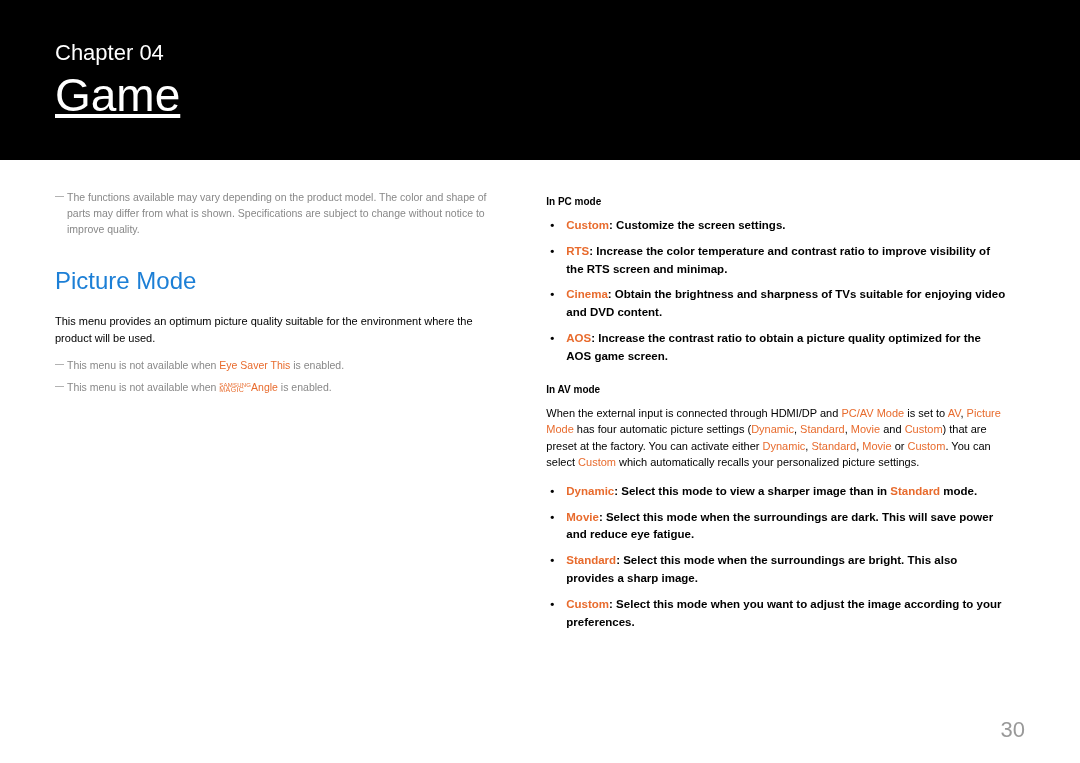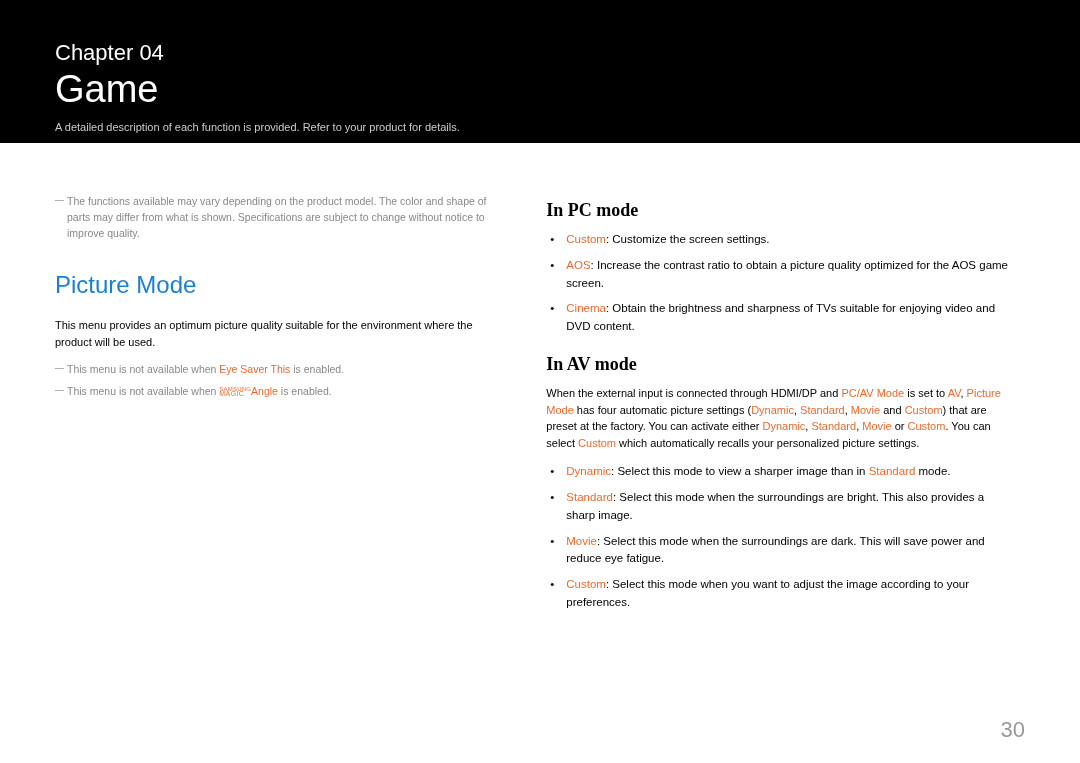--- a/index.html
+++ b/index.html
@@ -8,41 +8,41 @@
     height: 763px;
     font-family: Arial, Helvetica, sans-serif;
     color: #000;
     background: #fff;
     position: relative;
   }
   .header-black {
     background: #000;
     color: #fff;
     padding: 40px 55px 20px 55px;
-    height: 143px;
+    height: 160px;
   }
   .chapter-num {
     font-size: 22px;
     font-weight: 400;
     margin-bottom: 2px;
   }
   .chapter-title {
-    font-size: 38px;
+    font-size: 46px;
     font-weight: 400;
     margin-bottom: 10px;
+    text-decoration: underline;
   }
   .chapter-sub {
     font-size: 11px;
     color: #ccc;
   }
   .content {
     display: flex;
     padding: 30px 72px 0 55px;
     gap: 44px;
-    margin-top: 21px;
   }
   .col-left {
     width: 465px;
   }
   .col-right {
     width: 480px;
   }
   .dash-note {
     font-size: 10.5px;
     color: #888;
@@ -65,30 +65,30 @@
     font-weight: 400;
     margin-top: 30px;
     margin-bottom: 18px;
   }
   .body-text {
     font-size: 11px;
     line-height: 1.5;
     margin-bottom: 12px;
   }
   .sub-heading {
-    font-size: 18px;
+    font-size: 10px;
     font-weight: bold;
     margin-bottom: 10px;
     margin-top: 6px;
-    font-family: Liberation Serif, serif;
   }
   ul.bullet {
     list-style: none;
     padding-left: 16px;
     margin-bottom: 18px;
+    font-weight: bold;
   }
   ul.bullet li {
     position: relative;
     font-size: 11.5px;
     line-height: 1.55;
     margin-bottom: 8px;
     padding-left: 4px;
   }
   ul.bullet li::before {
     content: "•";
@@ -116,21 +116,20 @@
     color: #999;
     margin-top: 26px;
   }
 </style>
 </head>
 <body>
 
 <div class="header-black">
   <div class="chapter-num">Chapter 04</div>
   <div class="chapter-title">Game</div>
-  <div class="chapter-sub">A detailed description of each function is provided. Refer to your product for details.</div>
 </div>
 
 <div class="content">
 
   <div class="col-left">
     <div class="dash-note">The functions available may vary depending on the product model. The color and shape of parts may differ from what is shown. Specifications are subject to change without notice to improve quality.</div>
 
     <div class="section-title">Picture Mode</div>
 
     <div class="body-text">This menu provides an optimum picture quality suitable for the environment where the product will be used.</div>
@@ -140,31 +139,32 @@
     </div>
     <div class="dash-note">
       <span>This menu is not available when </span><span class="magic"><span class="magic-top">SAMSUNG</span><span class="magic-bot">MAGIC</span></span><span class="hl">Angle</span><span> is enabled.</span>
     </div>
   </div>
 
   <div class="col-right">
     <div class="sub-heading">In PC mode</div>
     <ul class="bullet">
       <li><span class="hl">Custom</span><span>: Customize the screen settings.</span></li>
+      <li><span class="hl">RTS</span><span>: Increase the color temperature and contrast ratio to improve visibility of the RTS screen and minimap.</span></li>
+      <li><span class="hl">Cinema</span><span>: Obtain the brightness and sharpness of TVs suitable for enjoying video and DVD content.</span></li>
       <li><span class="hl">AOS</span><span>: Increase the contrast ratio to obtain a picture quality optimized for the AOS game screen.</span></li>
-      <li><span class="hl">Cinema</span><span>: Obtain the brightness and sharpness of TVs suitable for enjoying video and DVD content.</span></li>
     </ul>
 
     <div class="sub-heading">In AV mode</div>
     <div class="body-text">
       <span>When the external input is connected through HDMI/DP and </span><span class="hl">PC/AV Mode</span><span> is set to </span><span class="hl">AV</span><span>, </span><span class="hl">Picture Mode</span><span> has four automatic picture settings (</span><span class="hl">Dynamic</span><span>, </span><span class="hl">Standard</span><span>, </span><span class="hl">Movie</span><span> and </span><span class="hl">Custom</span><span>) that are preset at the factory. You can activate either </span><span class="hl">Dynamic</span><span>, </span><span class="hl">Standard</span><span>, </span><span class="hl">Movie</span><span> or </span><span class="hl">Custom</span><span>. You can select </span><span class="hl">Custom</span><span> which automatically recalls your personalized picture settings.</span>
     </div>
 
     <ul class="bullet">
       <li><span class="hl">Dynamic</span><span>: Select this mode to view a sharper image than in </span><span class="hl">Standard</span><span> mode.</span></li>
+      <li><span class="hl">Movie</span><span>: Select this mode when the surroundings are dark. This will save power and reduce eye fatigue.</span></li>
       <li><span class="hl">Standard</span><span>: Select this mode when the surroundings are bright. This also provides a sharp image.</span></li>
-      <li><span class="hl">Movie</span><span>: Select this mode when the surroundings are dark. This will save power and reduce eye fatigue.</span></li>
       <li><span class="hl">Custom</span><span>: Select this mode when you want to adjust the image according to your preferences.</span></li>
     </ul>
   </div>
 </div>
 
 <div class="page-num">30</div>
 
 </body></html>

